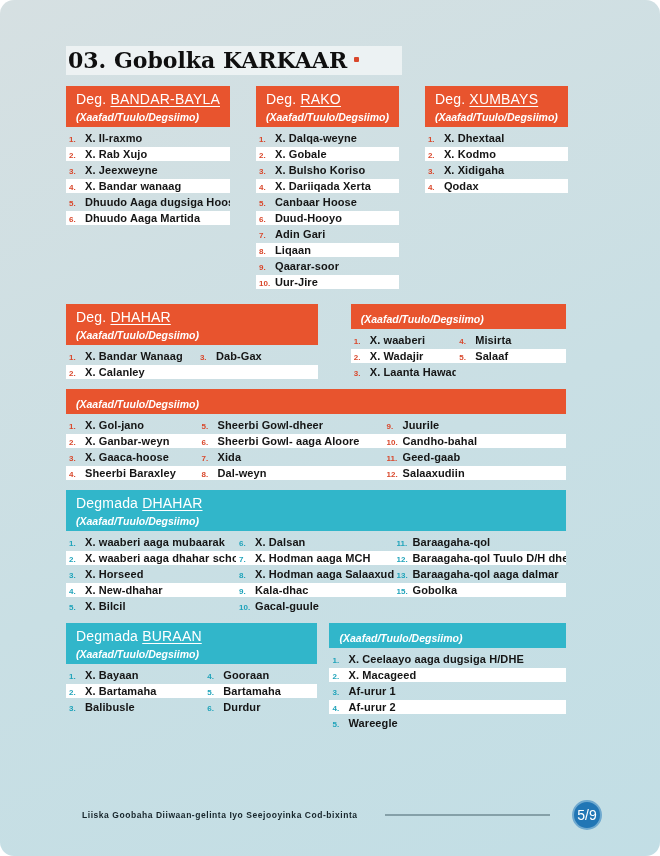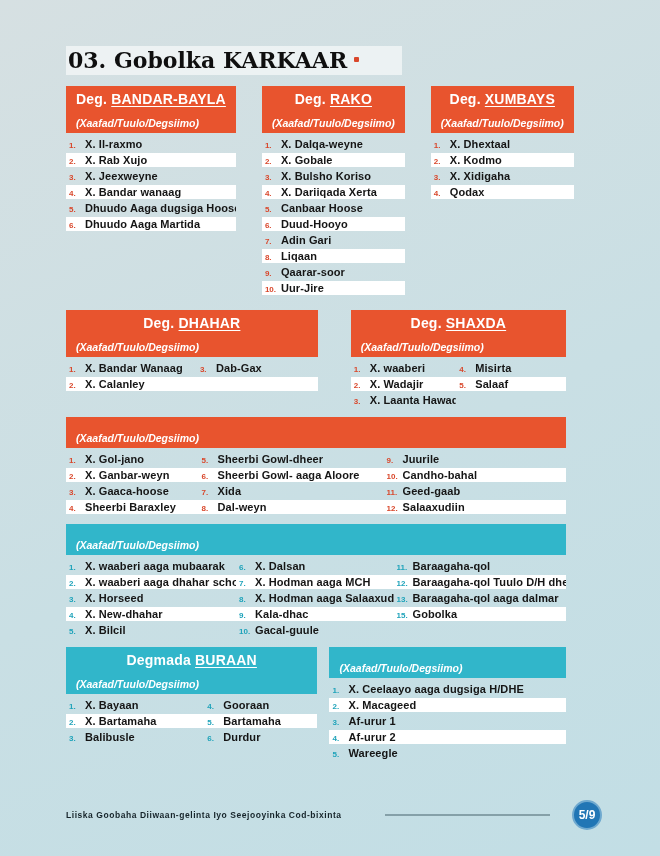--- a/index.html
+++ b/index.html
@@ -8,20 +8,21 @@
     font-family: "Liberation Sans", sans-serif;
     -webkit-font-smoothing: antialiased;
   }
   .page {
     position: relative;
     width: 660px; height: 856px;
     box-sizing: border-box;
     padding: 46px 94px 0 66px;
     background: linear-gradient(155deg, #d6e0e2 0%, var(--background, #c9dfe4) 55%, #c2dee5 100%);
     overflow: hidden;
+    border-radius: 14px;
   }
   
   .region-title {
     font-family: "DejaVu Serif", serif;
     font-weight: bold;
     font-size: 22px;
     color: #0f0f0f;
     margin: 0 0 11px 0;
     line-height: 1.1;
   }
@@ -41,48 +42,48 @@
   
   .row { display: grid; align-items: start; }
   .row.cols-3 { grid-template-columns: 1fr 1fr 1fr; column-gap: 26px; margin-bottom: 13px; }
   .row.split-a { grid-template-columns: 269fr 230fr; column-gap: 33px; margin-bottom: 8px; }
   .row.full   { grid-template-columns: 1fr; margin-bottom: 8px; }
   .row.split-b{ grid-template-columns: 269fr 253fr; column-gap: 12px; margin-bottom: 0; }
   
   .sec-header { color: #fff; padding: 5px 10px 4px 10px; }
   .orange .sec-header { background: var(--orange-header, #e8542e); }
   .teal   .sec-header { background: var(--teal-header, #31b6ca); }
-  .sec-title { font-size: 14px; font-weight: bold; letter-spacing: 0.2px; line-height: 16px; white-space: nowrap; text-align: center; }
+  .sec-title { font-size: 14px; font-weight: normal; letter-spacing: 0.2px; line-height: 16px; white-space: nowrap; }
   .sec-title .name { text-decoration: underline; text-underline-offset: 2px; }
-  .sec-sub { font-size: 10.5px; font-style: italic; font-weight: bold; line-height: 12px; margin-top: 10px; }
+  .sec-sub { font-size: 10.5px; font-style: italic; font-weight: bold; line-height: 12px; margin-top: 4px; }
   
   .sec-list { margin-top: 4px; }
   .list-row { display: grid; margin-bottom: 2px; min-height: 14px; align-items: center; }
   .list-row.white { background: #ffffff; }
   .cell { display: flex; align-items: baseline; padding: 0 2px 0 3px; white-space: nowrap; overflow: hidden; }
   .cell .num { font-size: 8px; font-weight: bold; flex: 0 0 16px; letter-spacing: 0; }
   .orange .num { color: var(--orange-number, #d9472b); }
   .teal   .num { color: var(--teal-number, #1fa3ba); }
   .cell .lbl { font-size: 11px; font-weight: bold; color: #151515; letter-spacing: 0.1px; }
   
   .footer {
     position: absolute;
     left: 66px; right: 58px; top: 800px;
     display: flex; align-items: center;
   }
   .footer-text {
     font-size: 8.5px; font-weight: bold;
-    letter-spacing: 0.55px; color: #16242a;
+    letter-spacing: 0.55px; color: #16242a; margin-left: 16px;
   }
   .footer-line { height: 2px; background: #85a0a8; width: 165px; margin-left: auto; }
   .page-badge {
     width: 26px; height: 26px; border-radius: 50%;
     background: var(--badge-blue, #2176b5);
     border: 2px solid #6fa9cf;
-    color: #fff; font-size: 12px; font-weight: bold;
+    color: #fff; font-size: 14px; font-weight: normal;
     display: flex; align-items: center; justify-content: center;
     margin-left: 22px; flex: 0 0 auto;
   }
 </style>
 </head>
 <body>
 
 <div class="page">
   <div>
       <div class="region-title"><span class="hl">03. Gobolka KARKAAR</span><span class="accent-dot"></span></div>
@@ -253,21 +254,20 @@
               <div class="cell">
                 <span class="num">2.</span>
                 <span class="lbl">X. Calanley</span>
               </div>
               <div class="cell"></div>
             </div>
           </div>
         </section>
         <section class="section orange">
           <header class="sec-header">
-            <div class="sec-title"><span class="pre">Deg. </span><span class="name">SHAXDA</span></div>
             <div class="sec-sub">(Xaafad/Tuulo/Degsiimo)</div>
           </header>
           <div class="sec-list">
             <div class="list-row" style="grid-template-columns: 49% 51%;">
               <div class="cell">
                 <span class="num">1.</span>
                 <span class="lbl">X. waaberi</span>
               </div>
               <div class="cell">
                 <span class="num">4.</span>
@@ -355,20 +355,21 @@
                 <span class="num">12.</span>
                 <span class="lbl">Salaaxudiin</span>
               </div>
             </div>
           </div>
         </section>
       </div>
       <div class="row full">
         <section class="section teal">
           <header class="sec-header">
+            <div class="sec-title"><span class="pre">Degmada </span><span class="name">DHAHAR</span></div>
             <div class="sec-sub">(Xaafad/Tuulo/Degsiimo)</div>
           </header>
           <div class="sec-list">
             <div class="list-row" style="grid-template-columns: 34% 31.5% 34.5%;">
               <div class="cell">
                 <span class="num">1.</span>
                 <span class="lbl">X. waaberi aaga mubaarak</span>
               </div>
               <div class="cell">
                 <span class="num">6.</span>

